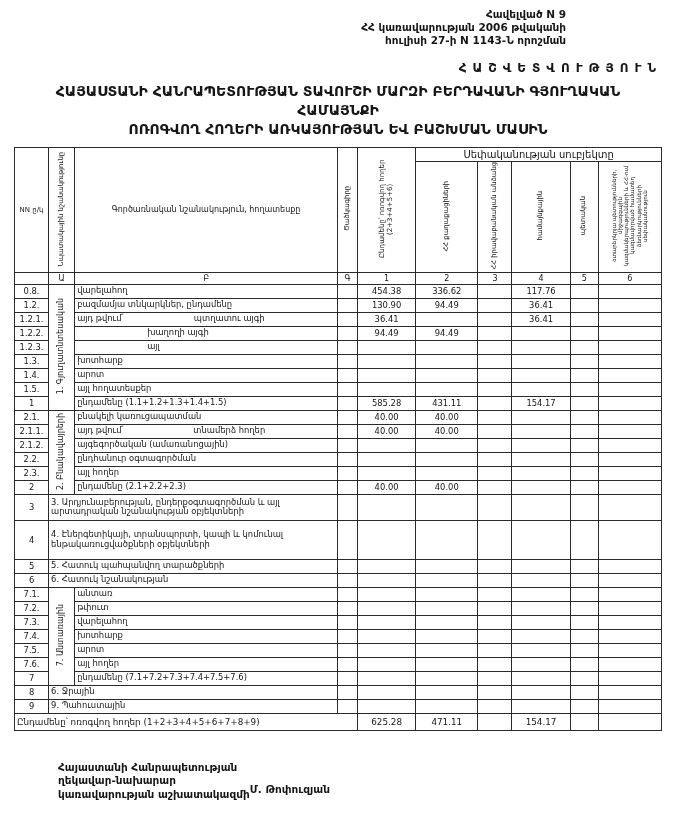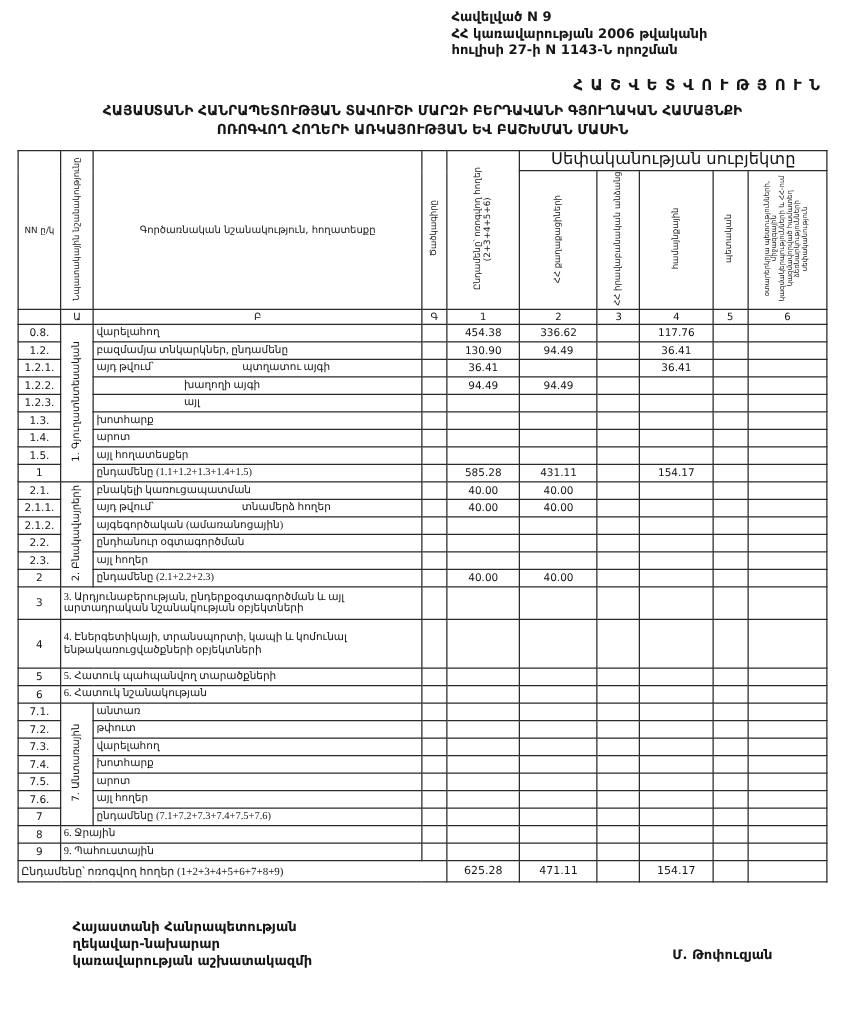--- a/index.html
+++ b/index.html
@@ -8,36 +8,36 @@
     width: 676px; height: 816px;
     font-family: "DejaVu Sans", sans-serif;
     color: #161616;
     overflow: hidden;
   }
   .page { padding: 6px 14px 0 14px; }
 
   .appendix {
     width: max-content;
     margin: 2px 96px 0 auto;
-    text-align: left;
+    text-align: right;
     font-size: 10.5px;
     font-weight: bold;
     line-height: 1.25;
   }
   .report-title {
     margin-top: 14px;
     text-align: right;
     font-size: 12px;
     font-weight: bold;
     letter-spacing: 6px;
   }
   .report-sub {
     margin-top: 7px;
     text-align: center;
-    font-size: 11px;
+    font-size: 14px;
     font-weight: bold;
     line-height: 1.35;
   }
 
   table.report {
     border-collapse: collapse;
     table-layout: fixed;
     width: 648px;
     margin-top: 8px;
   }
@@ -48,55 +48,54 @@
     overflow: hidden;
   }
   .report th {
     font-weight: normal;
     font-size: 7px;
     text-align: center;
     line-height: 1.15;
   }
   .report td { font-size: 8.4px; }
 
-  .hdr-top th.ownership-th { height: 14px; font-size: 13px; }
+  .hdr-top th.ownership-th { height: 14px; font-size: 10px; }
   .hdr-subjects { height: 106px; }
   .hdr-subjects th { vertical-align: middle; }
   th.functional-th { font-size: 8px; }
 
   .vert {
     writing-mode: vertical-rl;
     transform: rotate(180deg);
     display: inline-block;
     line-height: 1.1;
     max-height: 118px;
   }
   th .vert { font-size: 6.8px; }
   th.small .vert { font-size: 5.6px; max-height: 104px; }
   th.total-th .vert { font-size: 7px; }
 
   .letters-row td { height: 12px; font-size: 8px; text-align: center; padding: 0; }
 
   tr.data-row { height: 14px; }
   .nn-cell { text-align: center; font-size: 7.8px; padding: 0 1px; }
-  .label-cell { text-align: left; line-height: 1.15; font-family: Liberation Serif, serif; }
+  .label-cell { text-align: left; line-height: 1.15; }
   .label-cell.indent { padding-left: 72px; }
   .prefix-row { display: flex; }
   .prefix-row .mid { flex: 1; text-align: center; }
   .group-cell { text-align: center; }
   .group-cell .vert { font-size: 8px; max-height: 120px; }
   .num-cell { text-align: center; font-size: 8.6px; }
 
   .total-row { height: 17px; }
   .total-row td { font-size: 8.8px; }
   .total-label { padding-left: 4px; }
 
   .footer {
     display: flex;
-    justify-content: space-between;
     align-items: flex-end;
     margin-top: 30px;
     padding: 0 44px 0 44px;
   }
   .sig-block { font-size: 10.5px; font-weight: bold; line-height: 1.3; }
   .sig-name { font-size: 10.5px; font-weight: bold; margin-bottom: 7px; }
 </style>
 </head>
 <body>
 

